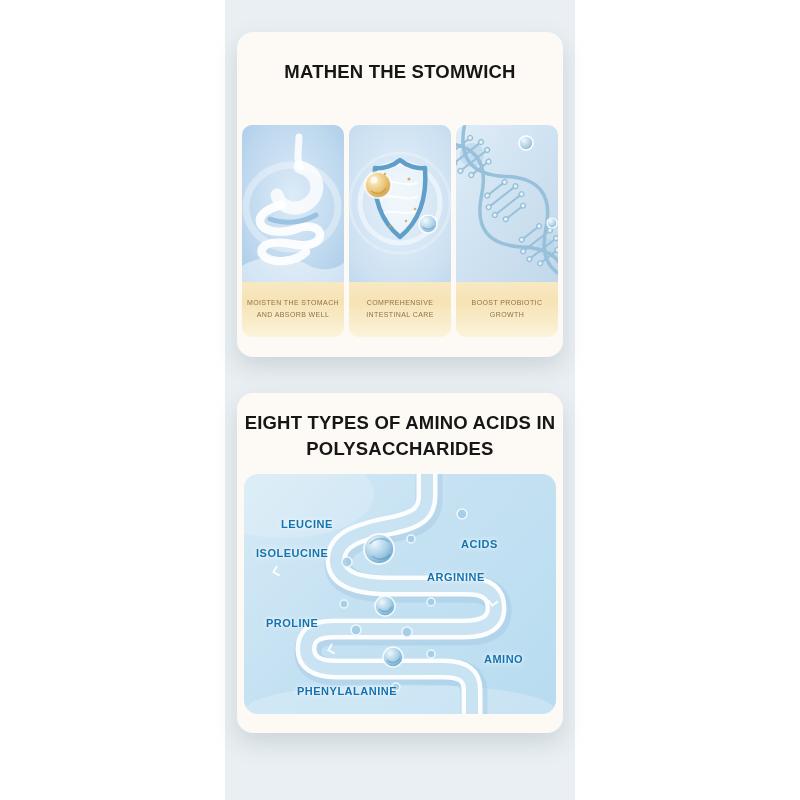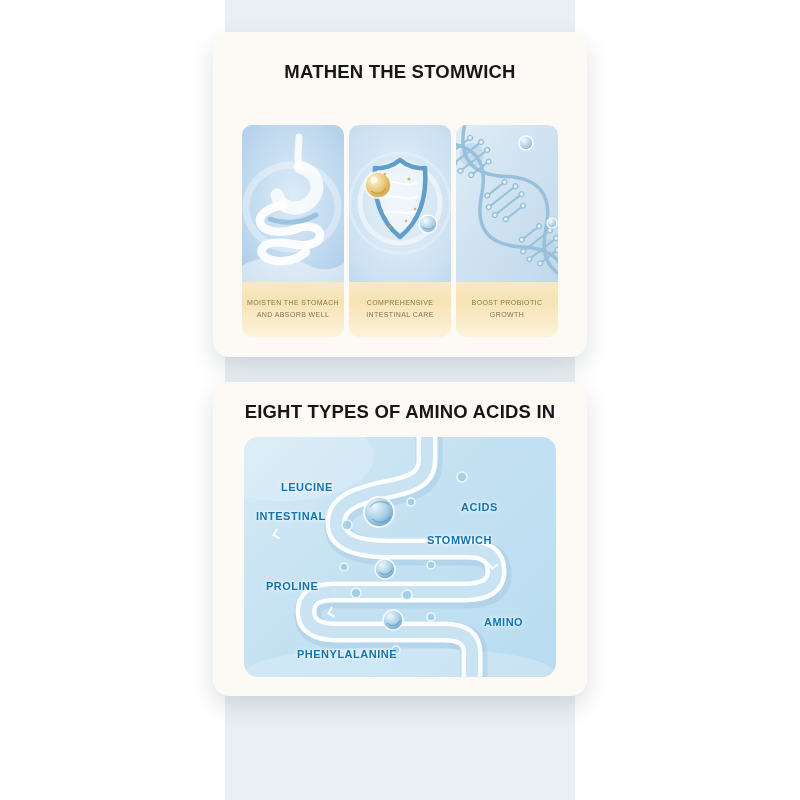--- a/index.html
+++ b/index.html
@@ -1,20 +1,20 @@
 <!DOCTYPE html>
 <html><head>
 <meta charset="utf-8">
 <style>
   * { margin:0; padding:0; box-sizing:border-box; }
   html,body { width:800px; height:800px; background:#ffffff; font-family:"Liberation Sans", sans-serif; overflow:hidden; }
   .column { width:350px; height:800px; margin:0 auto; background:#e9eff2; display:flex; flex-direction:column; align-items:center; padding-top:32px; }
-  .card { width:374px; background:#fdf9f5; border-radius:16px; box-shadow:0 10px 22px rgba(140,155,165,.30); }
+  .card { width:326px; background:#fdf9f5; border-radius:16px; box-shadow:0 10px 22px rgba(140,155,165,.30); }
   .card1 { padding:26px 5px 20px; }
-  .card2 { margin-top:25px; padding:17px 7px 19px; }
+  .card2 { margin-top:36px; padding:17px 7px 19px; }
   .card-title { text-align:center; font-weight:bold; color:#161616; font-size:18.5px; letter-spacing:.2px; }
   .card1 .card-title .t-line { line-height:28px; }
   .card2 .card-title .t-line { line-height:26px; }
   .panels-row { margin-top:39px; display:flex; justify-content:center; gap:5px; }
   .panel { width:102px; display:flex; flex-direction:column; }
   .panel-img { width:102px; height:157px; border-radius:10px 10px 0 0; overflow:hidden; display:block; }
   .panel-img svg { display:block; }
   .panel-caption {
     height:55px; border-radius:0 0 10px 10px;
     background:linear-gradient(180deg,#f8e9c4 0%,#f6e3b4 35%,#fcf3dc 100%);
@@ -186,20 +186,21 @@
           <div>BOOST PROBIOTIC</div>
           <div>GROWTH</div>
         </div>
       </div>
     </div>
   </div>
 
   <div class="card card2">
     <div class="card-title">
       <div class="t-line">EIGHT TYPES OF AMINO ACIDS IN</div>
+      <div class="t-line">POLYSACCHARIDES</div>
     </div>
 
     <div class="illustration">
       <svg width="312" height="240" viewBox="0 0 312 240">
         <defs>
           <radialGradient id="sph" cx="35%" cy="30%" r="80%">
             <stop offset="0%" stop-color="#eef7fc"></stop>
             <stop offset="55%" stop-color="#a8cfe6"></stop>
             <stop offset="100%" stop-color="#63a0c9"></stop>
           </radialGradient>
@@ -225,22 +226,22 @@
         </g>
         <circle cx="135" cy="75" r="15" fill="url(#sph)" stroke="rgba(255,255,255,.85)" stroke-width="1.8"></circle>
         <path d="M126,70 C130,64 140,63 145,68" stroke="#4d8fbc" stroke-opacity=".5" stroke-width="1.5" fill="none"></path>
         <path d="M128,82 C134,87 142,86 146,80" stroke="#4d8fbc" stroke-opacity=".5" stroke-width="1.5" fill="none"></path>
         <circle cx="141" cy="132" r="10" fill="url(#sph)" stroke="rgba(255,255,255,.85)" stroke-width="1.5"></circle>
         <path d="M135,135 C139,139 145,138 148,133" stroke="#4d8fbc" stroke-opacity=".5" stroke-width="1.3" fill="none"></path>
         <circle cx="149" cy="183" r="10" fill="url(#sph)" stroke="rgba(255,255,255,.85)" stroke-width="1.5"></circle>
         <path d="M143,186 C147,190 153,189 156,184" stroke="#4d8fbc" stroke-opacity=".5" stroke-width="1.3" fill="none"></path>
       </svg>
       <span class="amino-label l0">LEUCINE</span>
-      <span class="amino-label l1">INTESTINAL</span>
+      <span class="amino-label l1">ISOLEUCINE</span>
       <span class="amino-label l2">ACIDS</span>
-      <span class="amino-label l3">STOMWICH</span>
+      <span class="amino-label l3">ARGININE</span>
       <span class="amino-label l4">PROLINE</span>
       <span class="amino-label l5">AMINO</span>
       <span class="amino-label l6">PHENYLALANINE</span>
     </div>
   </div>
 
 </div>
 
 </body></html>

